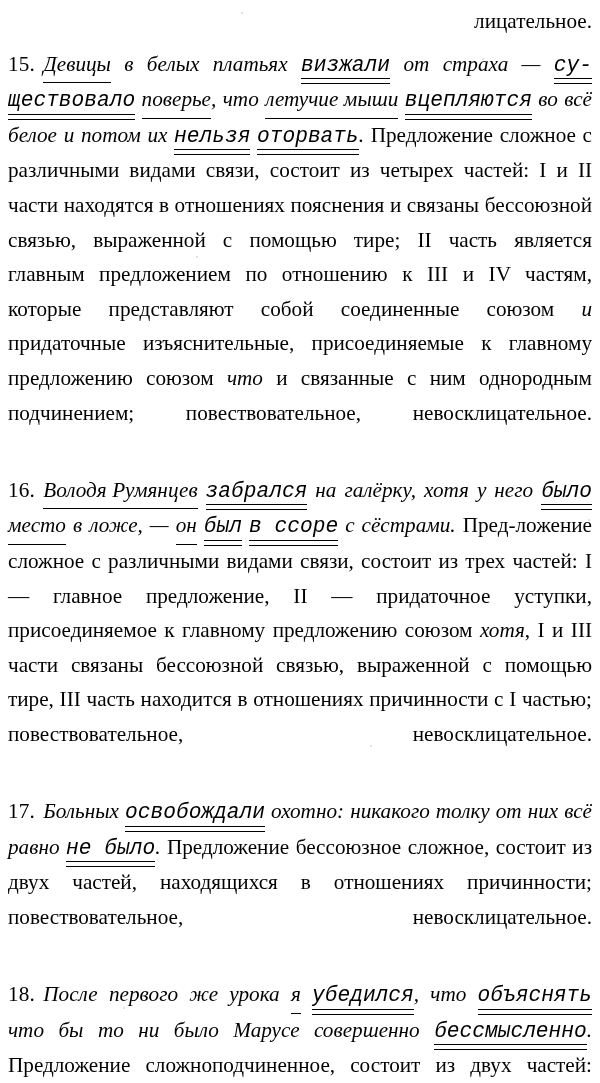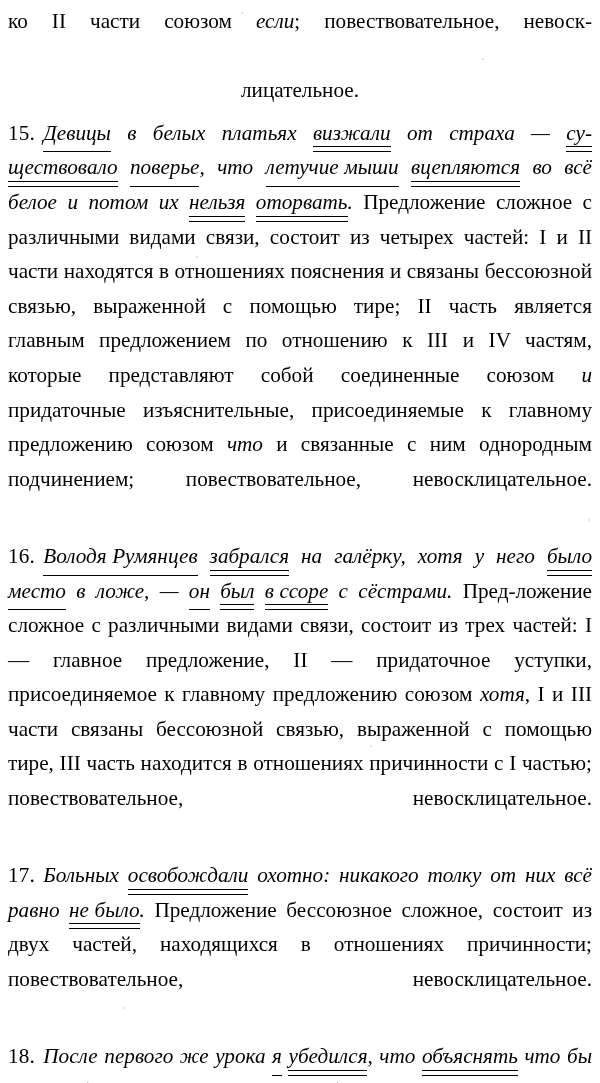--- a/index.html
+++ b/index.html
@@ -44,21 +44,21 @@
     margin-top: 0;
   }
 
   
   .para::after {
     content: "";
     display: inline-block;
     width: 100%;
   }
   .para.nojust {
-    text-align: center;
+    text-align: right;
   }
   .para.nojust::after { display: none; }
 
   
   .num {
     font-weight: normal;
     font-style: normal;
     font-family: "Liberation Serif", "DejaVu Serif", serif;
     letter-spacing: 0.1px;
     padding-right: 3px;
@@ -86,20 +86,21 @@
     right: 0;
     bottom: -2px;
     height: 0;
     border-bottom: 1.8px solid #000;
   }
   
   .u2 {
     position: relative;
     white-space: nowrap;
     display: inline-block;
+    font-family: Liberation Mono, monospace;
   }
   .u2::after {
     content: "";
     position: absolute;
     left: 0;
     right: 0;
     bottom: -2px;
     height: 4px;
     border-top: 1.8px solid #000;
     border-bottom: 1.8px solid #000;
@@ -121,23 +122,20 @@
     background: #b9b9b9;
     border-radius: 50%;
     opacity: .55;
   }
 </style>
 </head>
 <body>
 
 <div id="page">
 
-  <p class="para cont">
-    <span>ко II части союзом </span><span class="it">если</span><span>; повествовательное, невоск-</span>
-  </p>
   <p class="para nojust">
     <span>лицательное.</span>
   </p>
 
   <p class="para exercise">
     <span class="num">15.</span><span class="spc"></span><span class="ex"><span class="u1">Девицы</span><span> в белых платьях </span><span class="u2">визжали</span><span> от страха — </span><span class="u2 brk">су-</span><span class="u2 brk">ществовало</span><span> </span><span class="u1">поверье</span><span>, что </span><span class="u1">летучие мыши</span><span> </span><span class="u2">вцепляются</span><span> во всё белое и потом их </span><span class="u2">нельзя</span><span> </span><span class="u2">оторвать</span><span>.</span></span><span class="rom"> <span>Предложение сложное с различными видами связи, состоит из четырех частей: I и II части находятся в отношениях пояснения и связаны бессоюзной связью, выраженной с помощью тире; II часть является главным предложением по отношению к III и IV частям, которые представляют собой соединенные союзом </span><span class="it">и</span><span> придаточные изъяснительные, присоединяемые к главному предложению союзом </span><span class="it">что</span><span> и связанные с ним однородным подчинением; повествовательное, невосклицательное.</span></span>
   </p>
 
   <p class="para exercise">
     <span class="num">16.</span><span class="spc"></span><span class="ex"><span class="u1">Володя Румянцев</span><span> </span><span class="u2">забрался</span><span> на галёрку, хотя у него </span><span class="u2">было</span><span> </span><span class="u1">место</span><span> в ложе, — </span><span class="u1">он</span><span> </span><span class="u2">был</span><span> </span><span class="u2">в ссоре</span><span> с сёстрами.</span></span><span class="rom"> <span>Пред-ложение сложное с различными видами связи, состоит из трех частей: I — главное предложение, II — придаточное уступки, присоединяемое к главному предложению союзом </span><span class="it">хотя</span><span>, I и III части связаны бессоюзной связью, выраженной с помощью тире, III часть находится в отношениях причинности с I частью; повествовательное, невосклицательное.</span></span>

